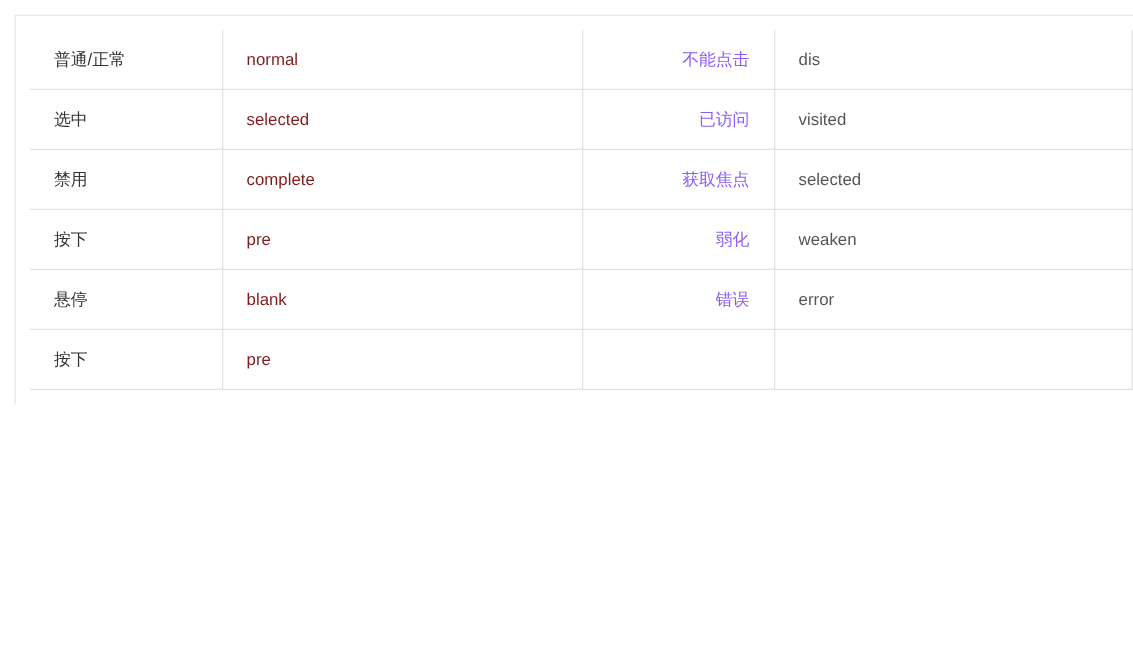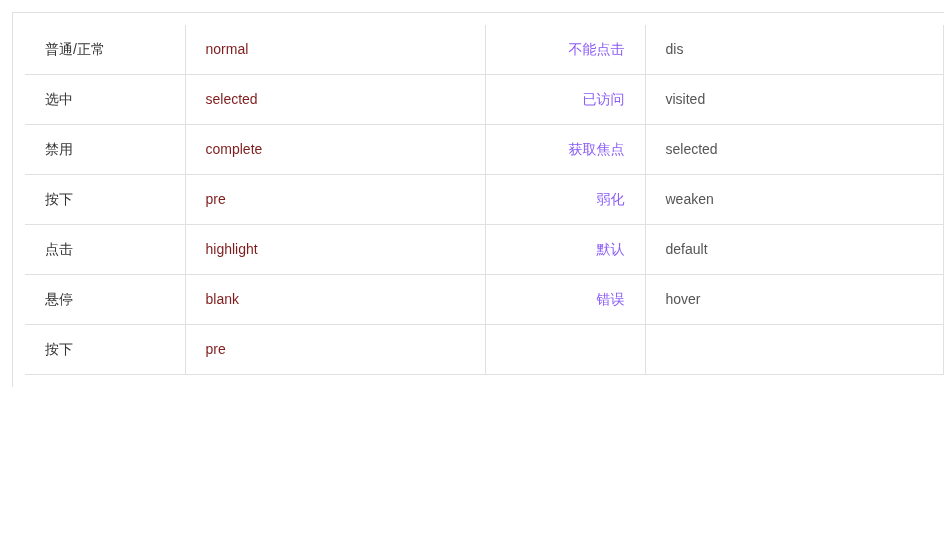--- a/index.html
+++ b/index.html
@@ -91,30 +91,24 @@
           <td>获取焦点</td>
           <td>selected</td>
         </tr>
         <tr>
           <td>按下</td>
           <td>pre</td>
           <td>弱化</td>
           <td>weaken</td>
         </tr>
         <tr>
-          <td>点击</td>
-          <td>highlight</td>
-          <td>默认</td>
-          <td>default</td>
-        </tr>
-        <tr>
           <td>悬停</td>
           <td>blank</td>
           <td>错误</td>
-          <td>hover</td>
+          <td>error</td>
         </tr>
         <tr>
           <td>按下</td>
           <td>pre</td>
           <td></td>
           <td></td>
         </tr>
       </tbody>
   </table>
 </div>

